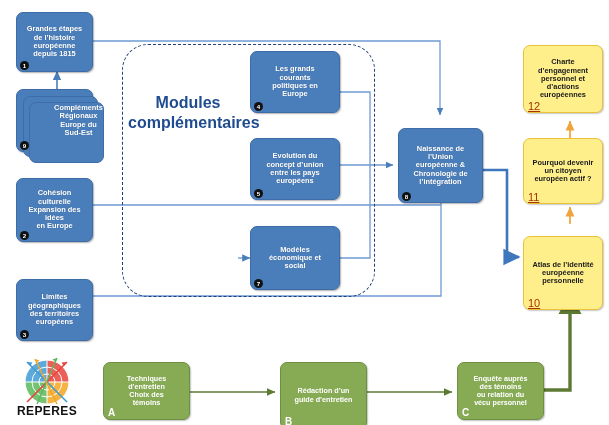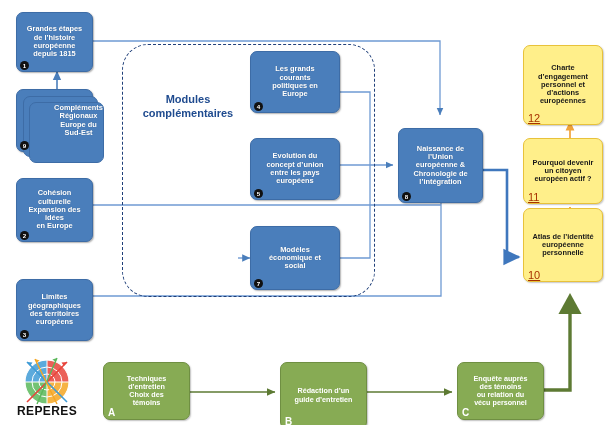--- a/index.html
+++ b/index.html
@@ -129,21 +129,21 @@
     z-index: 1;
     box-sizing: border-box;
   }
   #group-title {
     position: absolute;
     left: 128px;
     top: 93px;
     width: 120px;
     text-align: center;
     color: #1f4b8f;
-    font-size: 11px;
+    font-size: 16px;
     font-weight: bold;
     line-height: 1.25;
     z-index: 3;
     white-space: pre-line;
   }
   #logo {
     position: absolute;
     left: 11px;
     top: 352px;
     width: 72px;
@@ -279,37 +279,37 @@
 
   <div class="node blue" style="left:398px; top:128px; width:85px; height:75px;">
     <span class="txt">Naissance de
 l’Union
 européenne &amp;
 Chronologie de
 l’intégration</span>
     <span class="badge">8</span>
   </div>
 
-  <div class="node yellow" style="left:523px; top:45px; width:80px; height:80px;">
+  <div class="node yellow" style="left:523px; top:45px; width:80px; height:68px;">
     <span class="txt">Charte
 d’engagement
 personnel et
 d’actions
 européennes</span>
     <span class="badge-num">12</span>
   </div>
 
   <div class="node yellow" style="left:523px; top:138px; width:80px; height:66px;">
     <span class="txt">Pourquoi devenir
 un citoyen
 européen actif ?</span>
     <span class="badge-num">11</span>
   </div>
 
-  <div class="node yellow" style="left:523px; top:208px; width:80px; height:74px;">
+  <div class="node yellow" style="left:523px; top:236px; width:80px; height:74px;">
     <span class="txt">Atlas de l’identité
 européenne
 personnelle</span>
     <span class="badge-num">10</span>
   </div>
 
   <div class="node green" style="left:103px; top:362px; width:87px; height:58px;">
     <span class="txt">Techniques
 d’entretien
 Choix des

